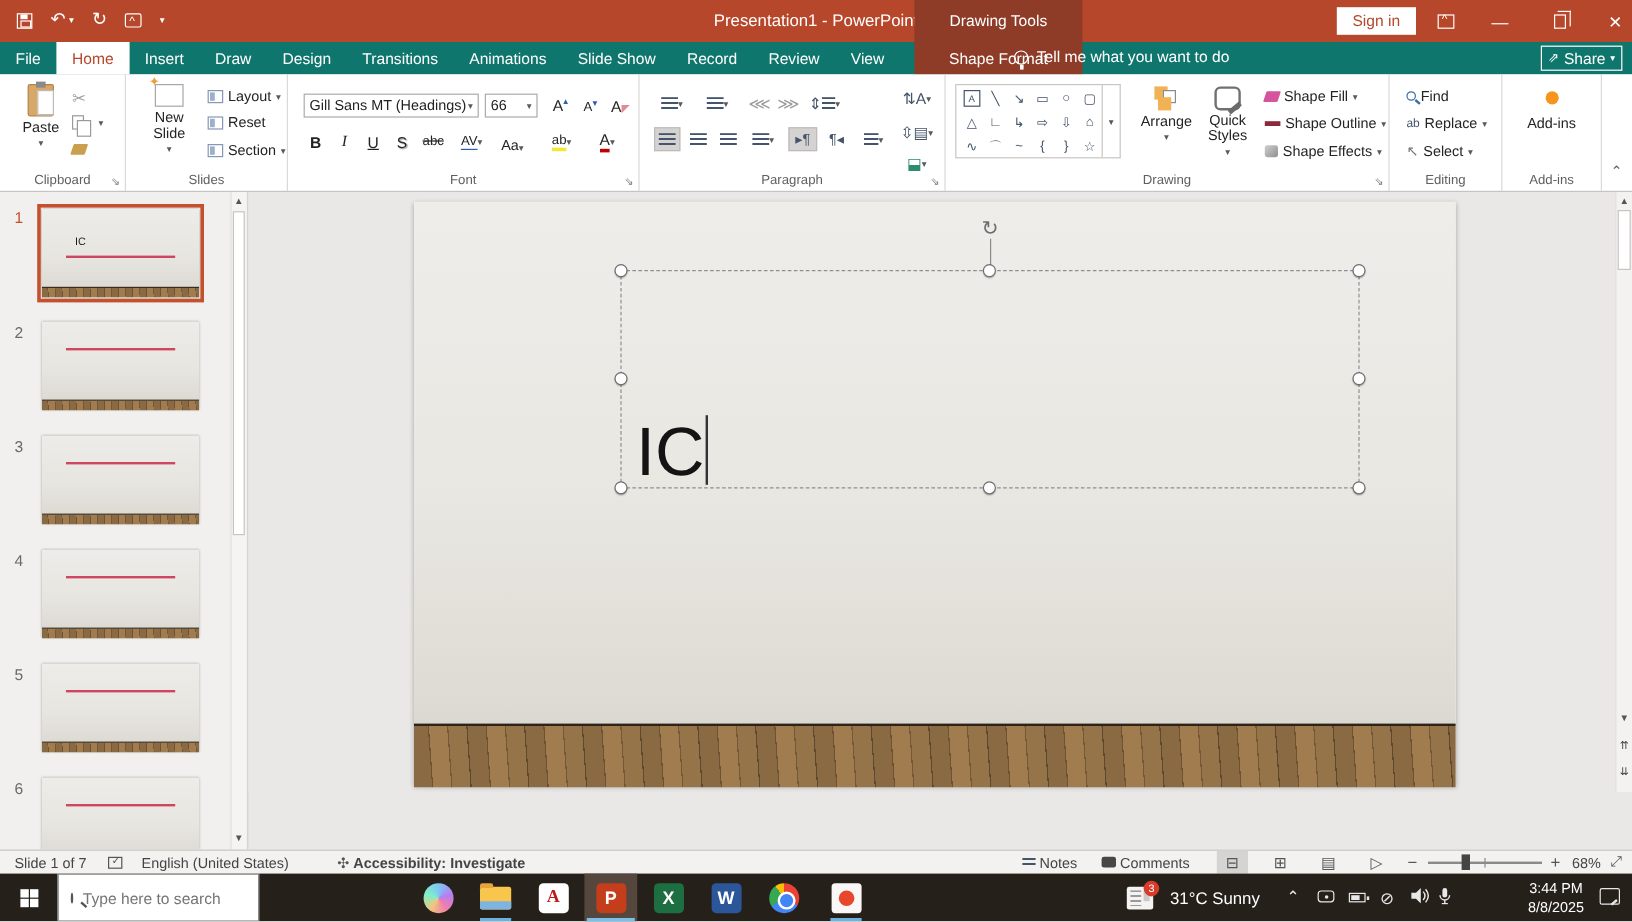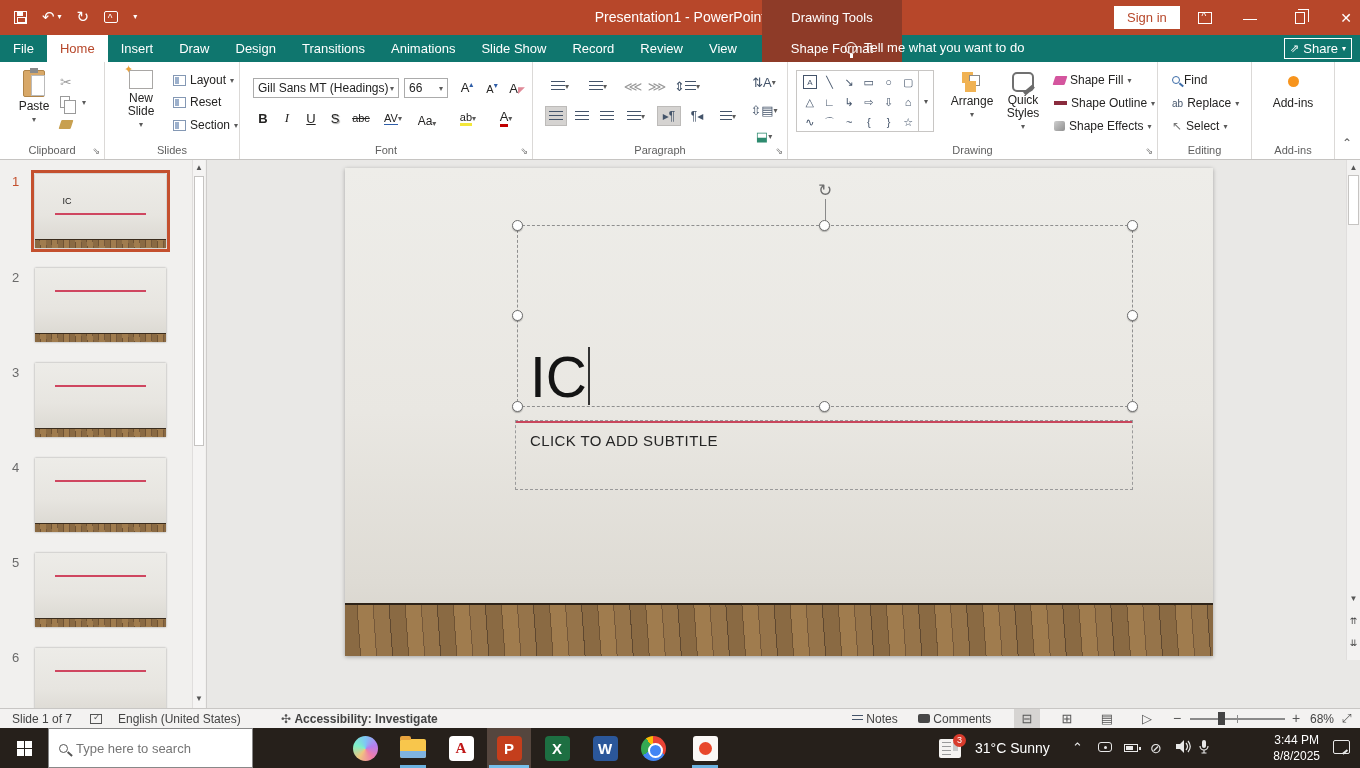--- a/index.html
+++ b/index.html
@@ -120,21 +120,21 @@
   .vbtn.sel { background:#d6d4d2; }
   .ztrack { position:absolute; top:9px; left:1190px; width:95px; height:2px; background:#8a8a8a; }
   .zthumb { position:absolute; top:3px; left:1218px; width:7px; height:13px; background:#444; }
   .ztick { position:absolute; top:6px; left:1237px; width:1px; height:8px; background:#8a8a8a; }
 
   
   .taskbar { position:absolute; left:0; top:728px; width:1360px; height:40px; background:#26201b; color:#fff; }
   .startbtn { position:absolute; left:0; top:0; width:48px; height:40px; display:flex; align-items:center; justify-content:center; }
   .winlogo { width:15px; height:15px; display:grid; grid-template-columns:7px 7px; grid-template-rows:7px 7px; gap:1px; }
   .winlogo i { background:#fff; }
-  .tsearch { position:absolute; left:48px; top:0; width:205px; height:40px; background:#fff; border:1px solid #888; display:flex; align-items:center; gap:8px; padding-left:10px; }
+  .tsearch { position:absolute; left:48px; top:0; width:168px; height:40px; background:#fff; border:1px solid #888; display:flex; align-items:center; gap:8px; padding-left:10px; }
   .tsearch input { border:none; outline:none; font-size:13px; color:#5f5f5f; width:150px; background:transparent; font-family:"Liberation Sans",sans-serif; }
   .smag { width:9px; height:9px; border:1.6px solid #555; border-radius:50%; position:relative; }
   .smag::after { content:""; position:absolute; left:7px; top:8px; width:6px; height:1.6px; background:#555; transform:rotate(42deg); }
   .tapp { position:absolute; top:0; width:44px; height:40px; display:flex; align-items:center; justify-content:center; }
   .tapp.active { background:#55463e; }
   .tapp.open::after { content:""; position:absolute; bottom:0; left:9px; width:26px; height:3px; background:#6CB2E0; }
   .tapp.active::after { content:""; position:absolute; bottom:0; left:2px; width:40px; height:3px; background:#76C0EC; }
   .appsq { width:25px; height:25px; border-radius:4px; display:flex; align-items:center; justify-content:center; font-weight:bold; font-size:15px; color:#fff; }
   .copilot { width:25px; height:25px; border-radius:50%; background:conic-gradient(#7ec6f5,#b57ef0,#f07ea8,#f0c67e,#7ef0c8,#7ec6f5); }
   .folder { width:26px; height:19px; background:#F8C64C; border-radius:2px; position:relative; }
@@ -512,24 +512,20 @@
         <span class="handle" style="left:50%;margin-left:-6px;top:-6px;"></span>
         <span class="handle" style="right:-6px;top:-6px;"></span>
         <span class="handle" style="left:-6px;top:50%;margin-top:-6px;"></span>
         <span class="handle" style="right:-6px;top:50%;margin-top:-6px;"></span>
         <span class="handle" style="left:-6px;bottom:-6px;"></span>
         <span class="handle" style="left:50%;margin-left:-6px;bottom:-6px;"></span>
         <span class="handle" style="right:-6px;bottom:-6px;"></span>
         <div class="title-text"><span>IC</span><span class="caret"></span></div>
       </div>
 
-      <div class="phbox" style="left:170px;top:252px;width:618px;height:70px;border-color:#9a9a9a;">
-        <span class="sub-line"></span>
-        <span class="sub-text">CLICK TO ADD SUBTITLE</span>
-      </div>
     </div>
 
     <div class="vscroll">
       <span class="varrow" style="top:3px;">▲</span>
       <span class="thm"></span>
       <span class="varrow" style="top:434px;">▼</span>
       <span class="varrow" style="top:456px;color:#444;font-size:9px;">⇈</span>
       <span class="varrow" style="top:478px;color:#444;font-size:9px;">⇊</span>
     </div>
   </div>

